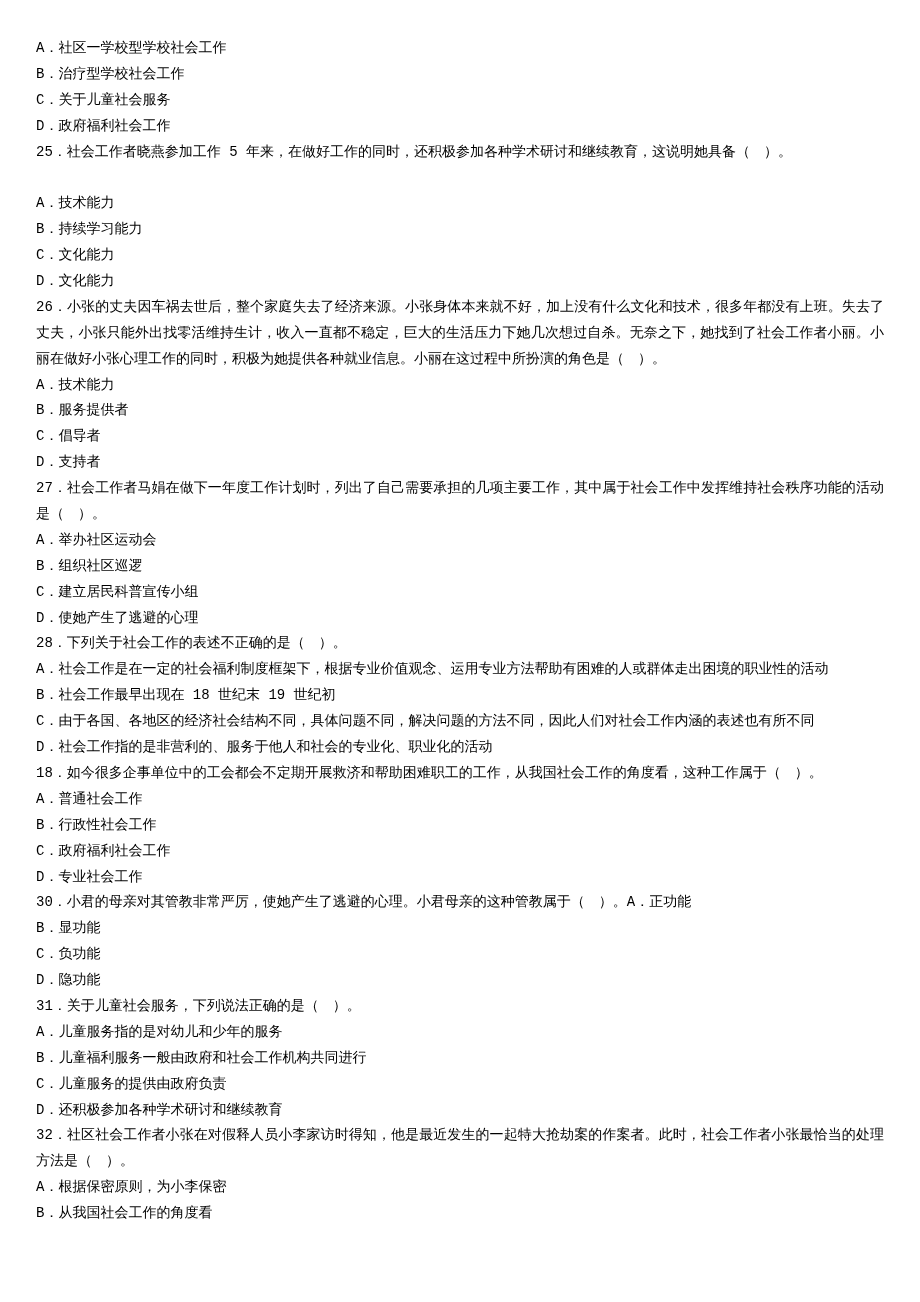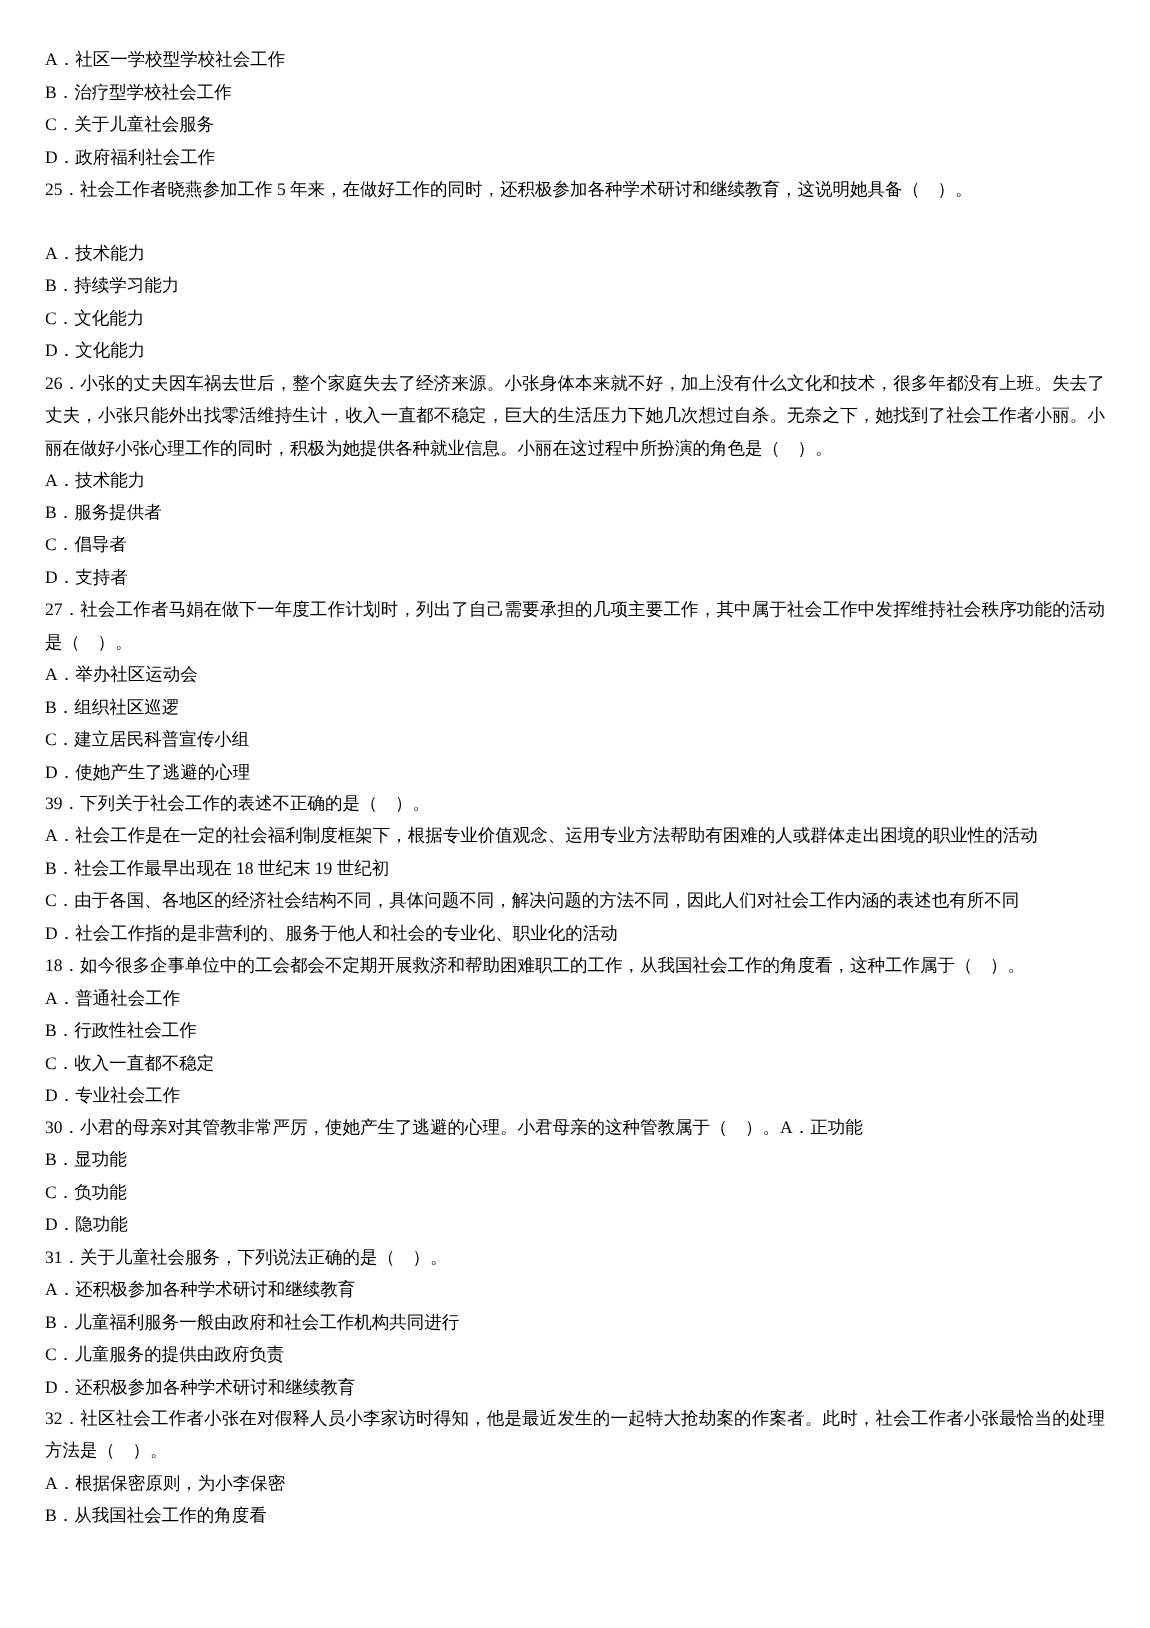--- a/index.html
+++ b/index.html
@@ -8,20 +8,21 @@
     font-family: "SimSun", "宋体", serif;
     font-size: 14px;
     line-height: 1.85;
     color: #000;
     background: #fff;
     width: 920px;
     box-sizing: border-box;
   }
   .line {
     text-align: justify;
+    font-family: Liberation Mono, monospace;
   }
 </style>
 </head>
 <body>
 
 
 
 <div class="line">A．社区一学校型学校社会工作</div>
 <div class="line">B．治疗型学校社会工作</div>
 <div class="line">C．关于儿童社会服务</div>
@@ -39,39 +40,39 @@
 <div class="line">B．服务提供者</div>
 <div class="line">C．倡导者</div>
 <div class="line">D．支持者</div>
 
 <div class="line">27．社会工作者马娟在做下一年度工作计划时，列出了自己需要承担的几项主要工作，其中属于社会工作中发挥维持社会秩序功能的活动是（　）。</div>
 <div class="line">A．举办社区运动会</div>
 <div class="line">B．组织社区巡逻</div>
 <div class="line">C．建立居民科普宣传小组</div>
 <div class="line">D．使她产生了逃避的心理</div>
 
-<div class="line">39．下列关于社会工作的表述不正确的是（　）。</div>
+<div class="line">28．下列关于社会工作的表述不正确的是（　）。</div>
 <div class="line">A．社会工作是在一定的社会福利制度框架下，根据专业价值观念、运用专业方法帮助有困难的人或群体走出困境的职业性的活动</div>
 <div class="line">B．社会工作最早出现在 18 世纪末 19 世纪初</div>
 <div class="line">C．由于各国、各地区的经济社会结构不同，具体问题不同，解决问题的方法不同，因此人们对社会工作内涵的表述也有所不同</div>
 <div class="line">D．社会工作指的是非营利的、服务于他人和社会的专业化、职业化的活动</div>
 
 <div class="line">18．如今很多企事单位中的工会都会不定期开展救济和帮助困难职工的工作，从我国社会工作的角度看，这种工作属于（　）。</div>
 <div class="line">A．普通社会工作</div>
 <div class="line">B．行政性社会工作</div>
-<div class="line">C．收入一直都不稳定</div>
+<div class="line">C．政府福利社会工作</div>
 <div class="line">D．专业社会工作</div>
 
 <div class="line">30．小君的母亲对其管教非常严厉，使她产生了逃避的心理。小君母亲的这种管教属于（　）。A．正功能</div>
 <div class="line">B．显功能</div>
 <div class="line">C．负功能</div>
 <div class="line">D．隐功能</div>
 
 <div class="line">31．关于儿童社会服务，下列说法正确的是（　）。</div>
-<div class="line">A．还积极参加各种学术研讨和继续教育</div>
+<div class="line">A．儿童服务指的是对幼儿和少年的服务</div>
 <div class="line">B．儿童福利服务一般由政府和社会工作机构共同进行</div>
 <div class="line">C．儿童服务的提供由政府负责</div>
 <div class="line">D．还积极参加各种学术研讨和继续教育</div>
 
 <div class="line">32．社区社会工作者小张在对假释人员小李家访时得知，他是最近发生的一起特大抢劫案的作案者。此时，社会工作者小张最恰当的处理方法是（　）。</div>
 <div class="line">A．根据保密原则，为小李保密</div>
 <div class="line">B．从我国社会工作的角度看</div>
 
 
 

